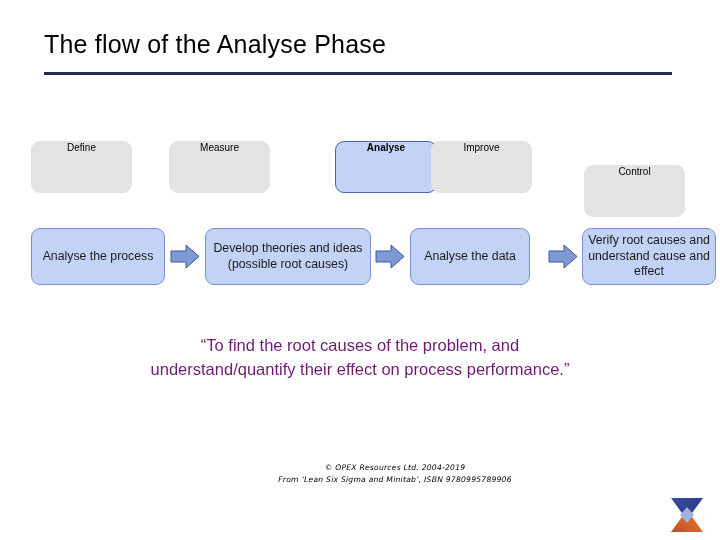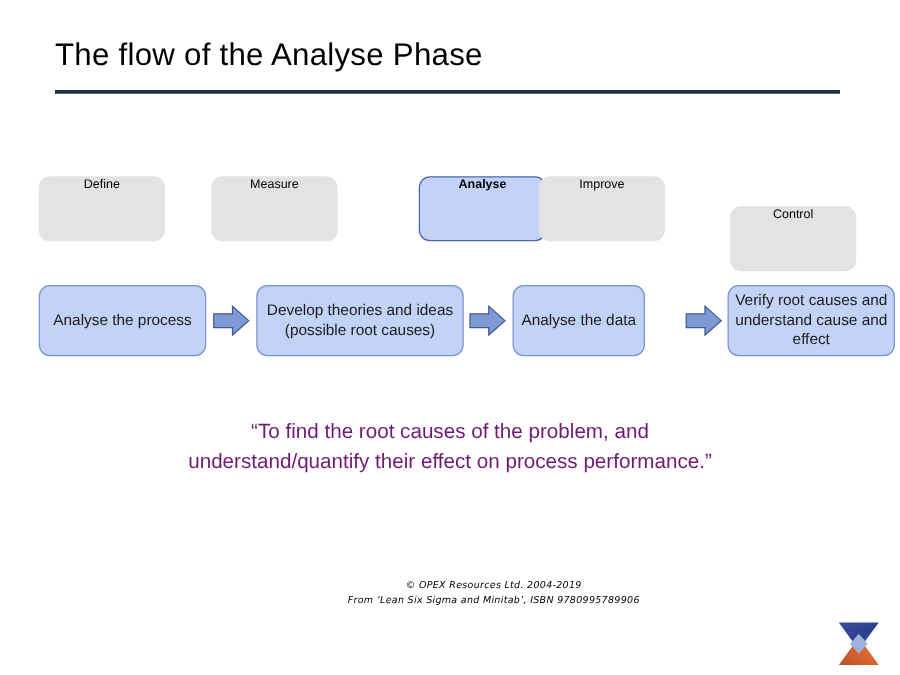--- a/index.html
+++ b/index.html
@@ -97,21 +97,21 @@
     align-items: center;
     justify-content: center;
     text-align: center;
     font-size: 12.3px;
     color: #1a1a1a;
     line-height: 1.28;
     padding: 0 5px;
   }
   .flow-box.f0 { left: 0px;   width: 134px; }
   .flow-box.f1 { left: 174px; width: 166px; }
-  .flow-box.f2 { left: 379px; width: 106px; }
+  .flow-box.f2 { left: 379px; width: 120px; }
   .flow-box.f3 { left: 551px; width: 134px; }
 
   .flow-arrow {
     position: absolute;
     top: 16px;
     width: 30px;
     height: 25px;
     color: #5d7fc4;
   }
   .flow-arrow.a0 { left: 139px; }

